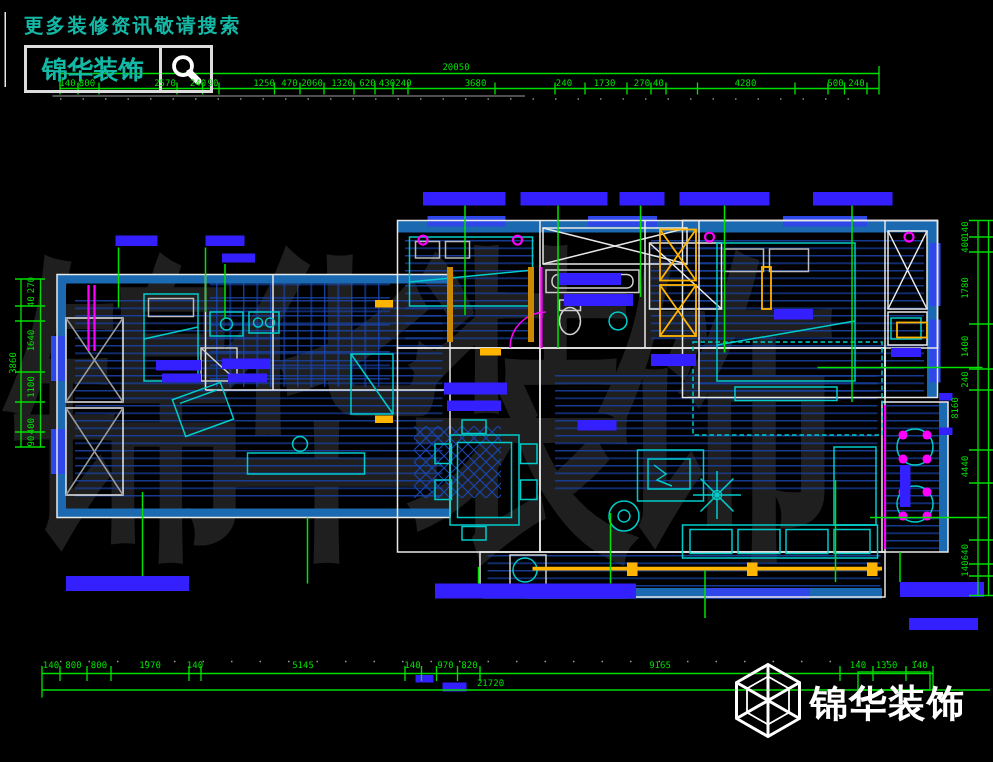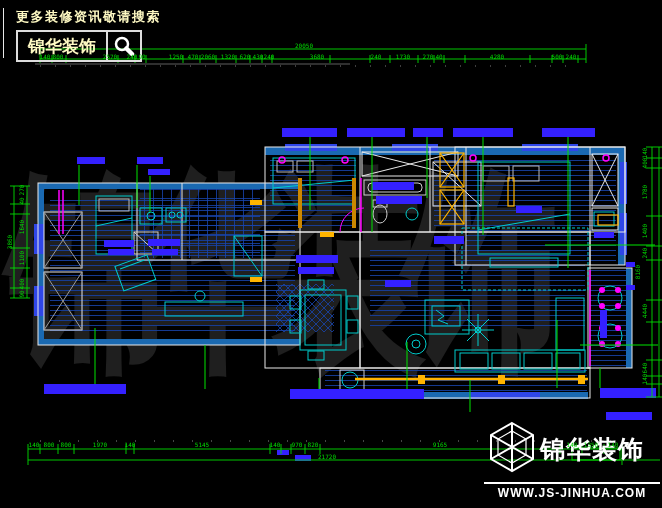--- a/index.html
+++ b/index.html
@@ -3,21 +3,21 @@
 <meta charset="utf-8">
 <style>
   html,body{margin:0;padding:0;background:#000;}
   .canvas{position:relative;width:662px;height:508px;background:#000;overflow:hidden;
           font-family:"Liberation Sans",sans-serif;}
   
   .watermark{position:absolute;left:6px;top:158px;width:900px;font-size:218px;line-height:1.05;
              font-weight:bold;color:#1f1f1f;letter-spacing:-34px;transform:scaleX(.72);
              transform-origin:left top;white-space:nowrap;user-select:none;}
   
-  .hdr{position:absolute;left:16px;top:8px;color:#fef9c3;z-index:5;}
+  .hdr{position:absolute;left:16px;top:8px;color:#14b8a6;z-index:5;}
   .tagline{font-size:13px;font-weight:bold;letter-spacing:1.5px;margin-bottom:4px;}
   .brandbox{display:flex;align-items:stretch;border:2px solid #ddd;width:122px;height:28px;}
   .brandname{flex:1;display:flex;align-items:center;justify-content:center;font-size:17px;
              font-weight:bold;border-right:2px solid #ddd;letter-spacing:0px;}
   .searchcell{width:32px;display:flex;align-items:center;justify-content:center;}
   .frameline{position:absolute;left:3px;top:8px;width:1px;height:50px;background:#e8e8e8;}
   
   .flogo{position:absolute;right:2px;bottom:8px;width:176px;color:#fff;z-index:5;}
   .flogo-top{display:flex;align-items:center;}
   .flogo-txt{flex:1;}
@@ -353,16 +353,15 @@
             <polygon points="28,4 49,16 49,40 28,52 7,40 7,16"></polygon>
             <path d="M28 4V52M7 16L49 40M49 16L7 40"></path>
             <polygon points="28,12 42,20 42,36 28,44 14,36 14,20" stroke-width="1.2"></polygon>
           </g>
         </svg>
       </span>
       <span class="flogo-txt">
         <div class="flogo-brand">锦华装饰</div>
       </span>
     </div>
-    <div class="flogo-web">WWW.JS-JINHUA.COM</div>
   </div>
 
 </div>
 
 </body></html>

